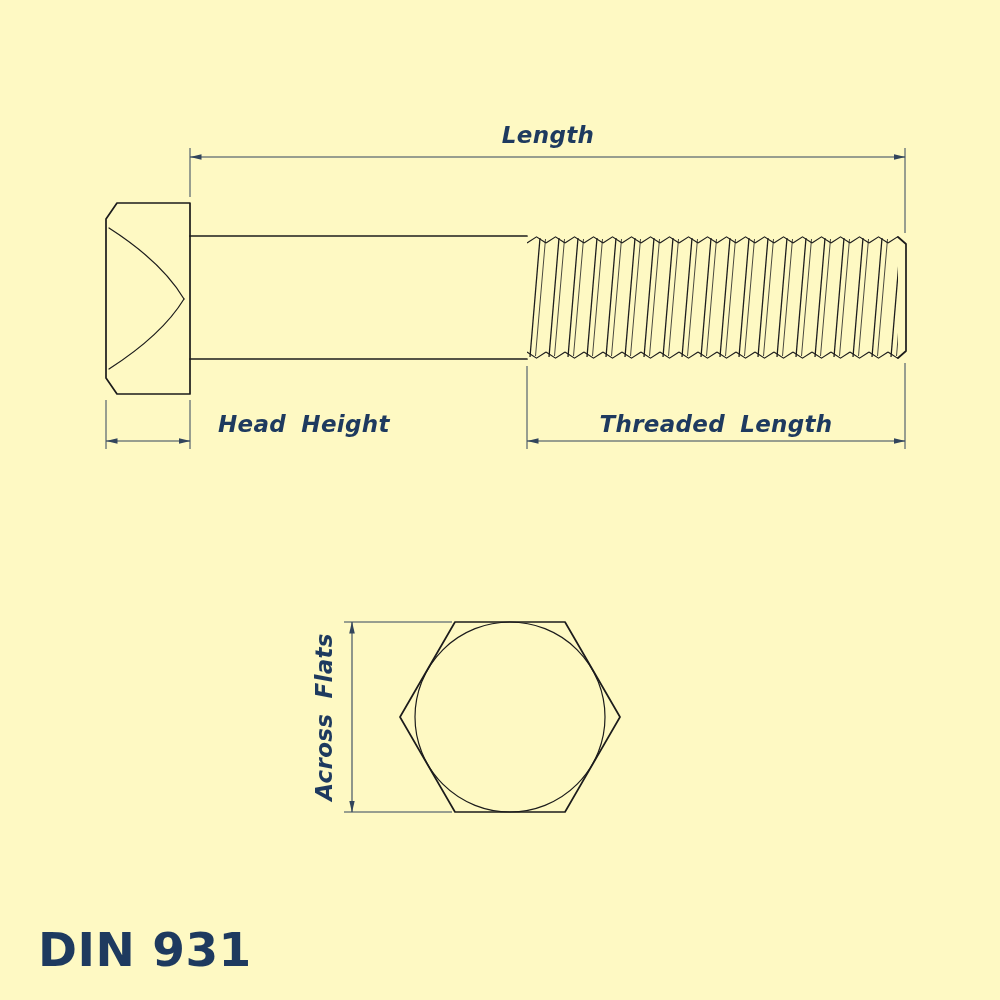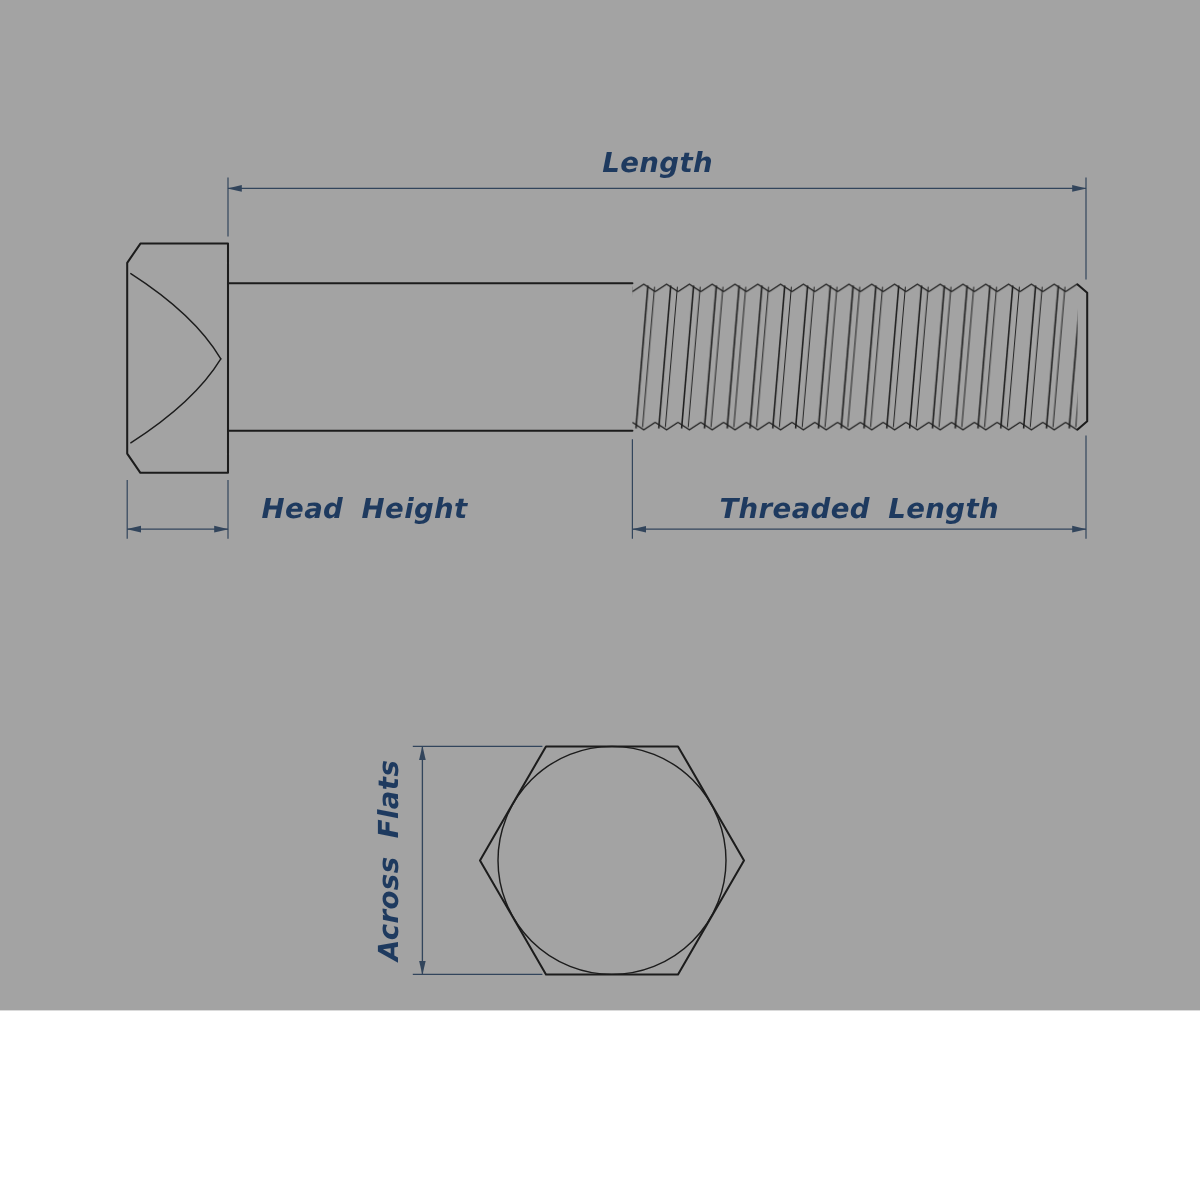--- a/index.html
+++ b/index.html
@@ -1,18 +1,18 @@
 <!DOCTYPE html>
 <html><head>
 <meta charset="utf-8">
 <style>
   * { margin: 0; padding: 0; box-sizing: border-box; }
   html, body { width: 1000px; height: 1000px; background: #ffffff; }
   body { font-family: "DejaVu Sans", sans-serif; }
-  .canvas { position: relative; width: 1000px; height: 842px; background: #a3a3a3; overflow: hidden; }
+  .canvas { position: relative; width: 1000px; height: 1000px; background: #fef9c3; overflow: hidden; }
   svg.drawing { position: absolute; left: 0; top: 0; }
 
   .outline { fill: none; stroke: #1c1c1c; stroke-width: 1.7; stroke-linejoin: round; stroke-linecap: round; }
   .inner   { fill: none; stroke: #1c1c1c; stroke-width: 1.2; stroke-linecap: round; }
   .dim     { fill: none; stroke: #32455c; stroke-width: 1.1; }
   .ext     { fill: none; stroke: #32455c; stroke-width: 1.0; }
   .dim-label {
     font-family: "DejaVu Sans", sans-serif;
     font-style: italic;
     font-weight: 600;
@@ -89,14 +89,15 @@
 
       <g>
         <line class="ext" x1="344" y1="622" x2="452" y2="622"></line>
         <line class="ext" x1="344" y1="812" x2="452" y2="812"></line>
         <line class="dim" x1="352" y1="622" x2="352" y2="812" marker-start="url(#arrow)" marker-end="url(#arrow)"></line>
         <text class="dim-label" x="332" y="717" text-anchor="middle" transform="rotate(-90 332 717)" fill="#1e3a5f">Across Flats</text>
       </g>
     </g>
   </svg>
 
+  <div class="title">DIN 931</div>
 
 </div>
 
 </body></html>

